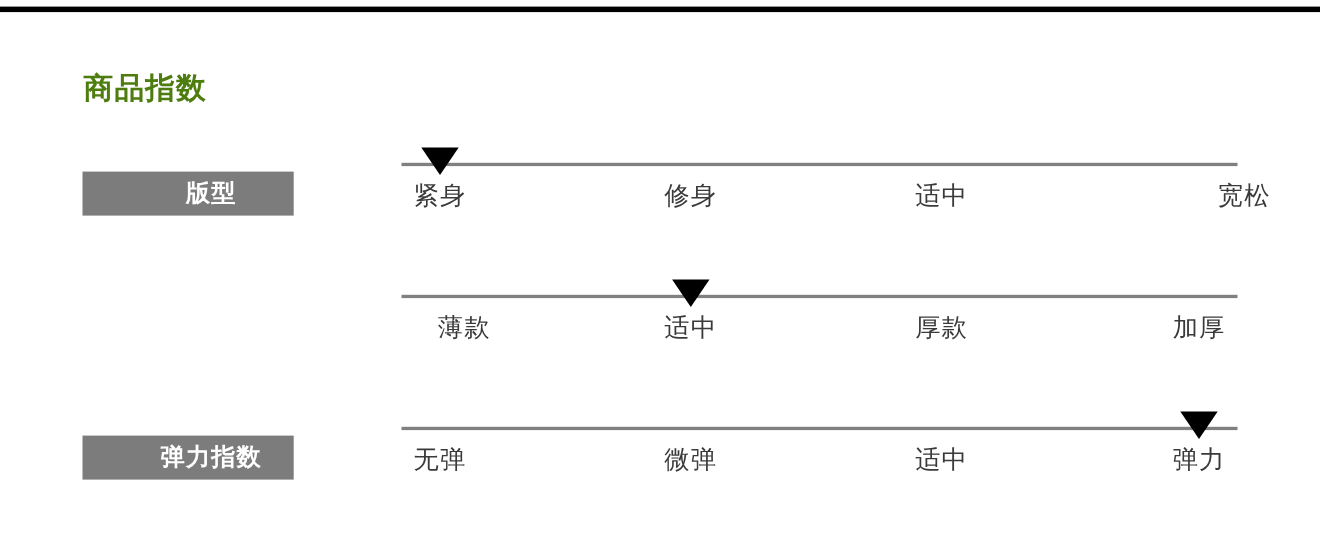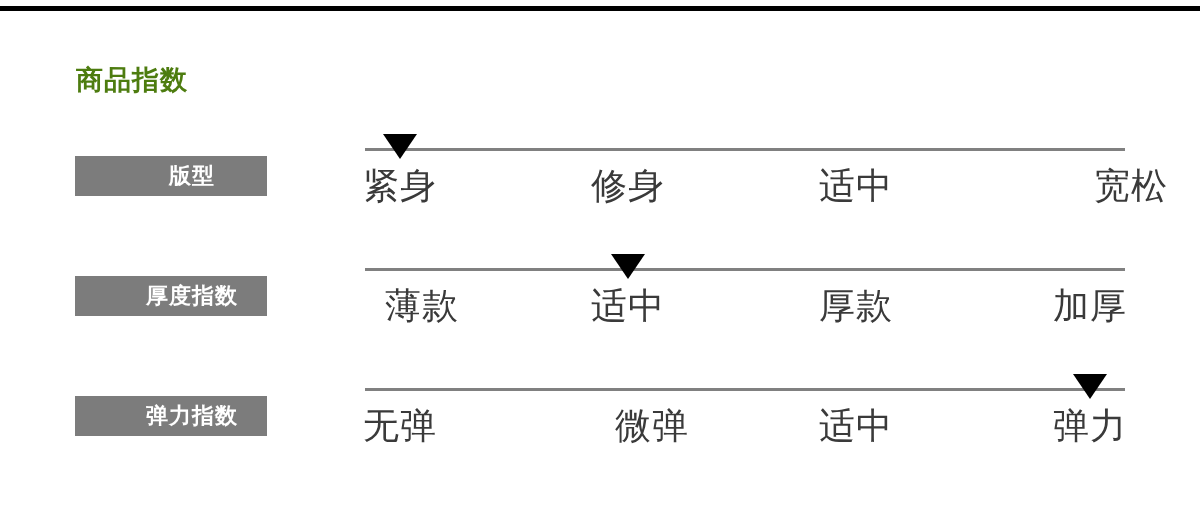--- a/index.html
+++ b/index.html
@@ -95,21 +95,21 @@
     position: absolute;
     left: 0;
     top: 14px;
     width: 760px;
     height: 44px;
   }
 
   .tick-label {
     position: absolute;
     top: 0;
-    font-size: 36px;
+    font-size: 23px;
     color: #3a3a3a;
     white-space: nowrap;
     transform: translateX(-50%);
     letter-spacing: 1px;
   }
 </style>
 </head>
 <body>
 
 <div id="top-rule"></div>
@@ -124,38 +124,37 @@
     <div class="scale-ticks" id="ticks-0">
         <span class="tick-label" style="left: 4.6%;">紧身</span>
         <span class="tick-label" style="left: 34.6%;">修身</span>
         <span class="tick-label" style="left: 64.6%;">适中</span>
         <span class="tick-label" style="left: 95.4%; margin-left: 41px;">宽松</span>
       </div>
   </div>
 </div>
 
 <div class="index-row" id="row-1">
-  <div class="row-badge">厚度指数</div>
   <div class="scale">
     <div class="scale-line"></div>
     <div class="scale-marker" id="marker-1" style="left: 34.6%;"></div>
     <div class="scale-ticks" id="ticks-1">
         <span class="tick-label" style="left: 4.6%; margin-left: 22px;">薄款</span>
         <span class="tick-label" style="left: 34.6%;">适中</span>
         <span class="tick-label" style="left: 64.6%;">厚款</span>
         <span class="tick-label" style="left: 95.4%;">加厚</span>
       </div>
   </div>
 </div>
 
 <div class="index-row" id="row-2">
   <div class="row-badge">弹力指数</div>
   <div class="scale">
     <div class="scale-line"></div>
     <div class="scale-marker" id="marker-2" style="left: 95.4%;"></div>
     <div class="scale-ticks" id="ticks-2">
         <span class="tick-label" style="left: 4.6%;">无弹</span>
-        <span class="tick-label" style="left: 34.6%; margin-left: 24px;">微弹</span>
+        <span class="tick-label" style="left: 34.6%;">微弹</span>
         <span class="tick-label" style="left: 64.6%;">适中</span>
         <span class="tick-label" style="left: 95.4%; font-family: Liberation Mono, monospace;">弹力</span>
       </div>
   </div>
 </div>
 
 </body></html>

